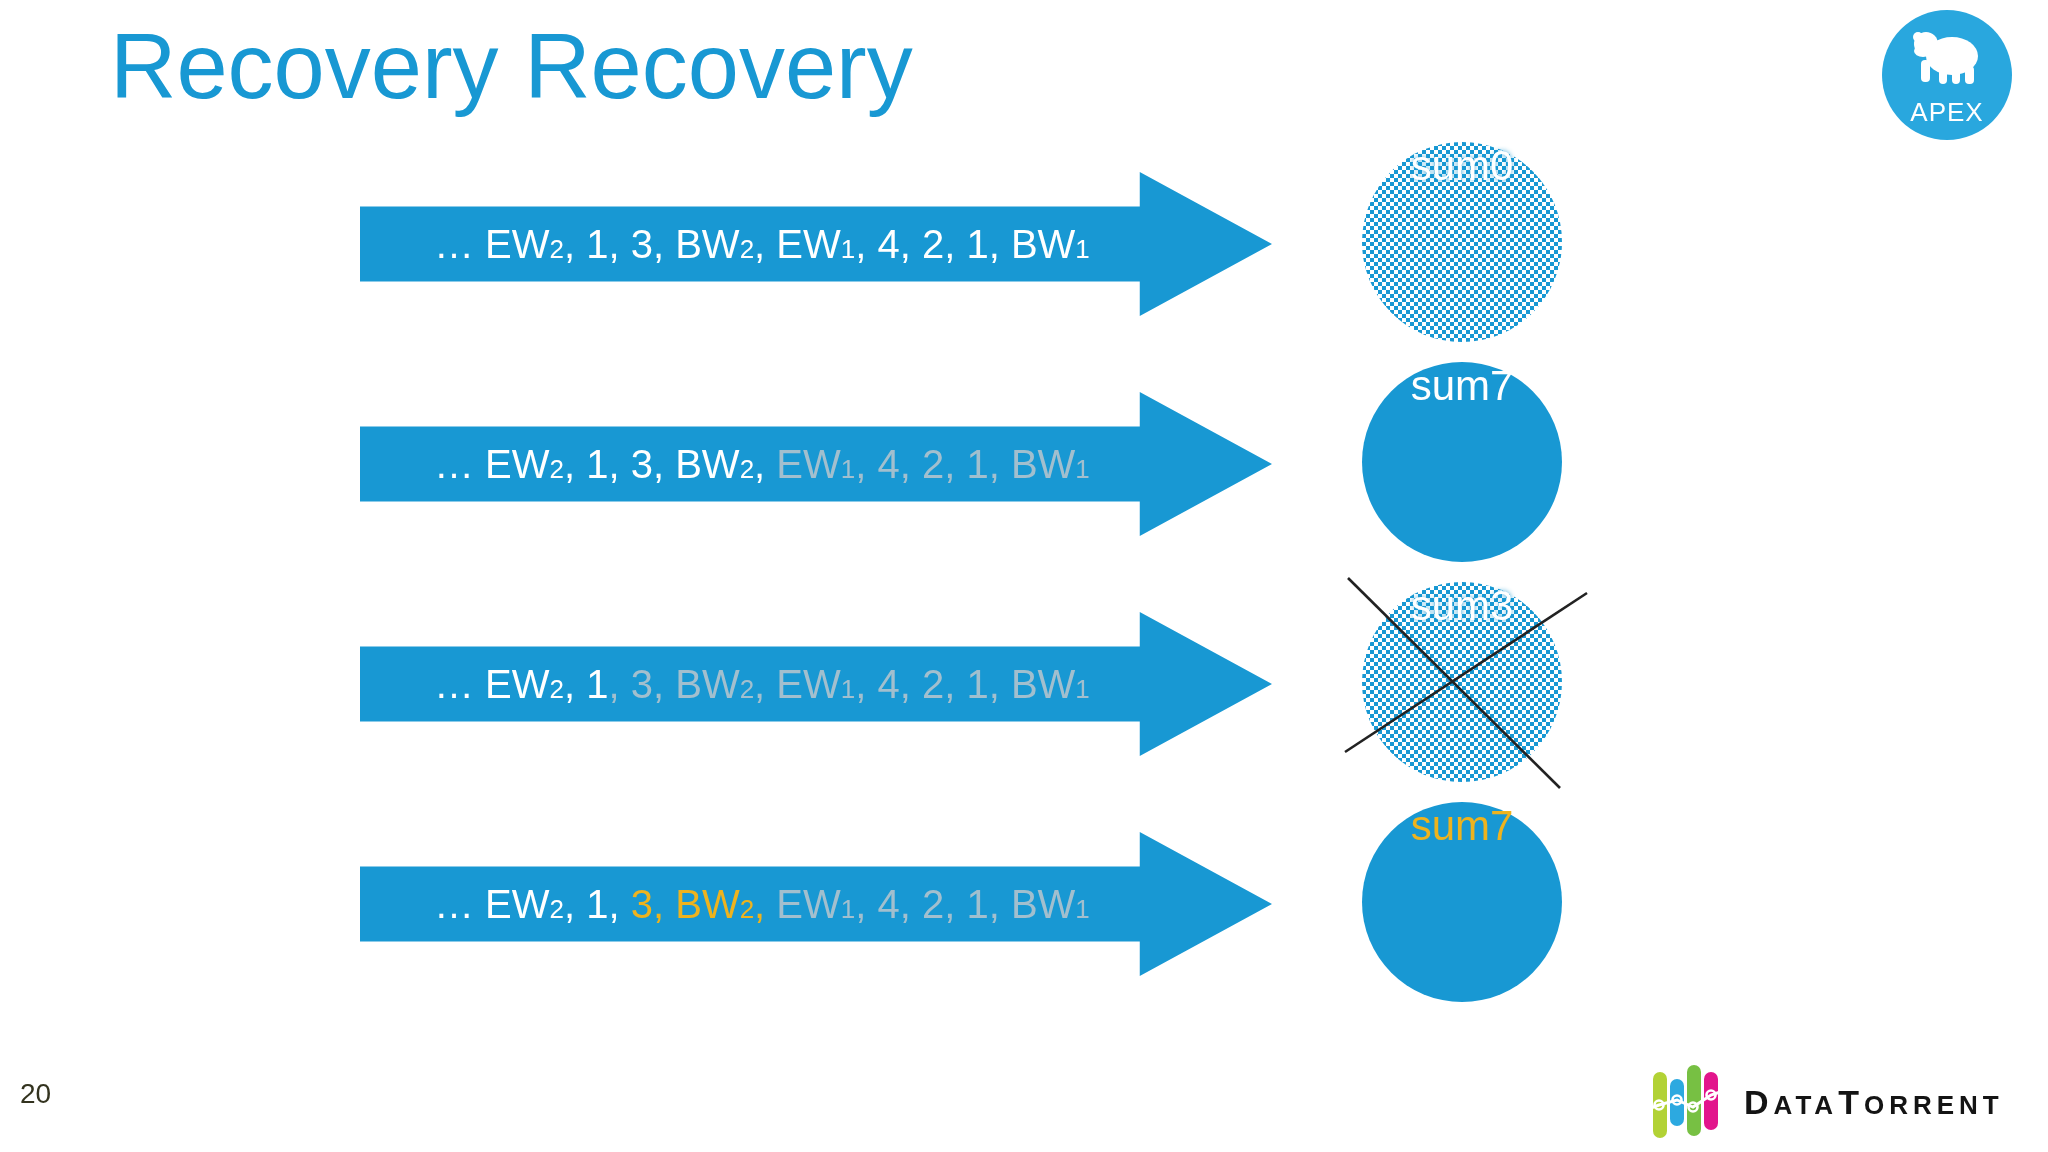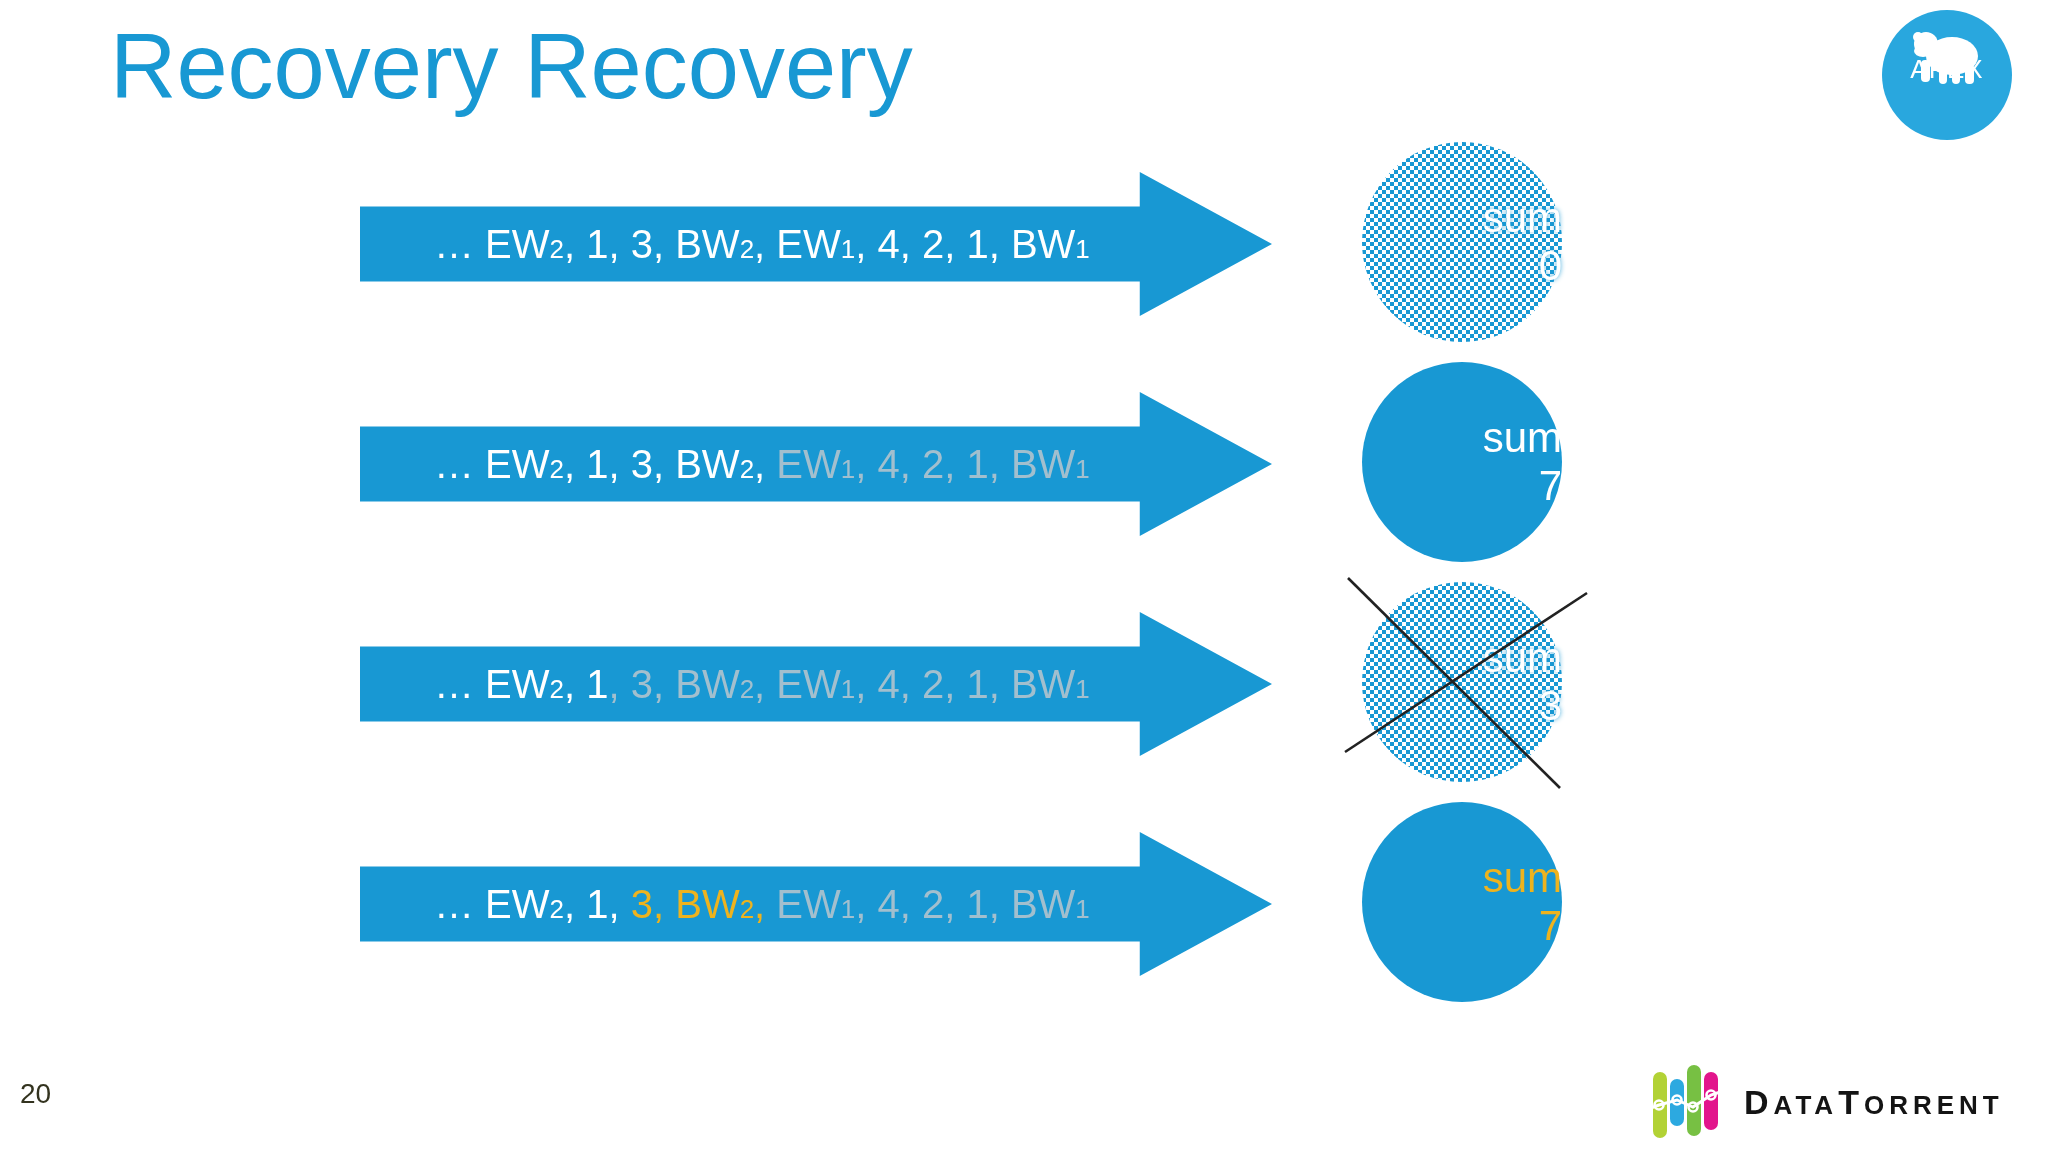--- a/index.html
+++ b/index.html
@@ -21,41 +21,41 @@
     padding-left:74px;font-size:40px;line-height:1;white-space:nowrap;
   }
   .seg-white{color:#ffffff;}
   .seg-gray{color:#a2bfce;}
   .seg-yellow{color:#eeb31e;margin-top:36px;}
   .sub{font-size:26px;}
   
   .circle-wrap{position:absolute;left:1362px;width:200px;height:200px;}
   .circle{
     width:200px;height:200px;border-radius:50%;
-    display:flex;flex-direction:column;align-items:flex-end;justify-content:center;
+    display:flex;flex-direction:row;align-items:flex-start;justify-content:center;
     font-size:42px;line-height:1.15;text-align:center;
   }
   .fill-solid{background:#1898d3;}
   .fill-textured{
     background-color:#ffffff;
     background-image:conic-gradient(#1898d3 0 25%, rgba(255,255,255,0) 0 50%, #1898d3 0 75%, rgba(255,255,255,0) 0);
     background-size:8px 8px;
   }
   .fill-textured .circ-label,.fill-textured .circ-value{text-shadow:0 0 5px rgba(24,152,211,0.85);}
   .cross{position:absolute;left:-35px;top:-20px;pointer-events:none;}
   
   .page-number{position:absolute;left:20px;top:1078px;font-size:28px;color:#33331f;}
   .dt-logo{position:absolute;left:1646px;top:1060px;display:flex;align-items:center;}
   .dt-text{margin-left:14px;display:flex;align-items:baseline;color:#141414;font-weight:700;letter-spacing:5px;white-space:nowrap;}
   .dt-text .big{font-size:34px;}
   .dt-text .small{font-size:26px;}
   
   .apex-logo{
     position:absolute;left:1882px;top:10px;width:130px;height:130px;border-radius:50%;
-    background:#29a7de;display:flex;flex-direction:column;align-items:center;justify-content:center;
+    background:#29a7de;display:flex;flex-direction:column;align-items:center;justify-content:flex-end;
   }
   .apex-gorilla{position:absolute;top:10px;left:15px;}
   .apex-text{position:relative;color:#ffffff;font-size:26px;letter-spacing:1px;margin-bottom:12px;}
 </style>
 </head>
 <body>
 
 <div class="slide">
 
   <h1 class="title">Recovery Recovery</h1>

